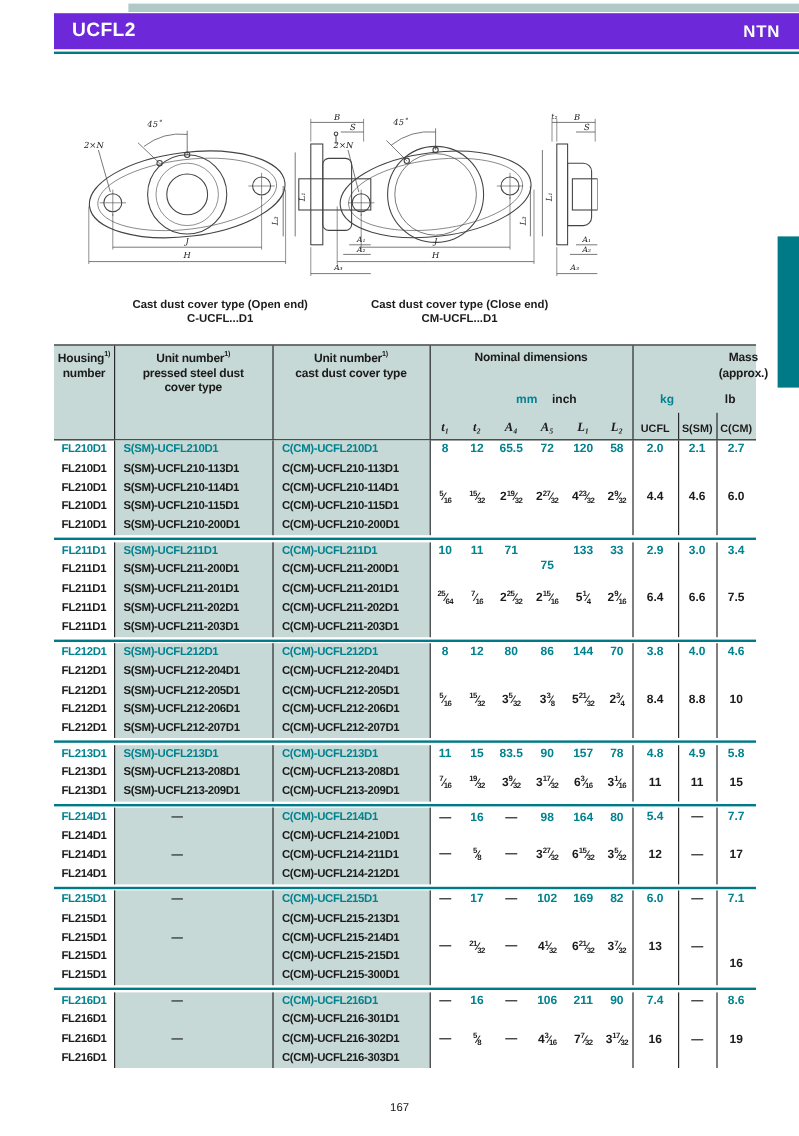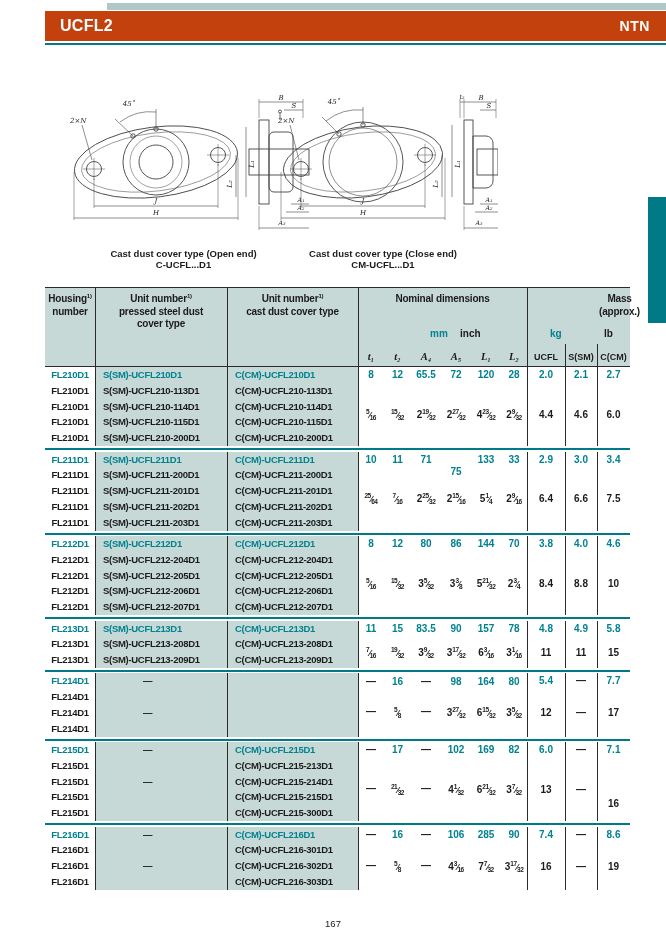--- a/index.html
+++ b/index.html
@@ -1,20 +1,20 @@
 <!DOCTYPE html>
 <html><head>
 <meta charset="utf-8">
 <style>
   html,body{margin:0;padding:0;background:#fff;}
   .page{position:relative;width:666px;height:947px;background:#fff;overflow:hidden;
         font-family:"Liberation Sans",sans-serif;color:#1b1b1b;}
   
   .topbar-light{position:absolute;left:107px;right:0;top:3px;height:7px;background:#afc8c8;}
-  .band{position:absolute;left:45px;right:0;top:11px;height:30px;background:#c2410c;
+  .band{position:absolute;left:45px;right:0;top:11px;height:30px;background:#6d28d9;
         display:flex;align-items:center;justify-content:space-between;padding:0 16px 0 15px;box-sizing:border-box;}
   .band-code{color:#fff;font-weight:bold;font-size:16px;letter-spacing:.3px;}
   .band-brand{color:#fff;font-weight:bold;font-size:14px;letter-spacing:.6px;}
   .band-rule{position:absolute;left:45px;right:0;top:43px;height:2px;background:#007a87;}
   .side-tab{position:absolute;left:648px;width:18px;top:197px;height:126px;background:#007a87;}
   
   .diagrams{position:absolute;top:92px;left:0;width:666px;height:180px;}
   figure{margin:0;position:absolute;top:0;}
   .fig-left{left:56px;width:255px;}
   .fig-right{left:268px;width:230px;}
@@ -267,21 +267,21 @@
             <div class="rowcell">C(CM)-UCFL210-115D1</div>
             <div class="rowcell">C(CM)-UCFL210-200D1</div>
           </div>
           <div class="col c-dims">
             <div class="mmrow">
               <span style="width: 26px; color: rgb(0, 130, 143);">8</span>
               <span style="width: 27px; color: rgb(0, 130, 143);">12</span>
               <span style="width: 30px; color: rgb(0, 130, 143);">65.5</span>
               <span style="width: 30px; color: rgb(0, 130, 143);">72</span>
               <span style="width: 30px; color: rgb(0, 130, 143);">120</span>
-              <span style="width: 26px; color: rgb(0, 130, 143);">28</span>
+              <span style="width: 26px; color: rgb(0, 130, 143);">58</span>
             </div>
             <div class="inchwrap">
               <div class="inchrow">
                 <span style="width: 26px;"><sup>5</sup><span class="sl">⁄</span><sub>16</sub></span>
                 <span style="width: 27px;"><sup>15</sup><span class="sl">⁄</span><sub>32</sub></span>
                 <span style="width: 30px;">2<sup>19</sup><span class="sl">⁄</span><sub>32</sub></span>
                 <span style="width: 30px;">2<sup>27</sup><span class="sl">⁄</span><sub>32</sub></span>
                 <span style="width: 30px;">4<sup>23</sup><span class="sl">⁄</span><sub>32</sub></span>
                 <span style="width: 26px;">2<sup>9</sup><span class="sl">⁄</span><sub>32</sub></span>
               </div>
@@ -505,20 +505,26 @@
             <div class="rowcell">FL214D1</div>
             <div class="rowcell">FL214D1</div>
             <div class="rowcell">FL214D1</div>
           </div>
           <div class="col c-steel">
             <div class="rowcell dash">—</div>
             <div class="rowcell"></div>
             <div class="rowcell dash">—</div>
             <div class="rowcell"></div>
           </div>
+          <div class="col c-cast">
+            <div class="rowcell" style="color: rgb(0, 130, 143);">C(CM)-UCFL214D1</div>
+            <div class="rowcell">C(CM)-UCFL214-210D1</div>
+            <div class="rowcell">C(CM)-UCFL214-211D1</div>
+            <div class="rowcell">C(CM)-UCFL214-212D1</div>
+          </div>
           <div class="col c-dims">
             <div class="mmrow">
               <span style="width: 26px; color: rgb(27, 27, 27);">—</span>
               <span style="width: 27px; color: rgb(0, 130, 143);">16</span>
               <span style="width: 30px; color: rgb(27, 27, 27);">—</span>
               <span style="width: 30px; color: rgb(0, 130, 143);">98</span>
               <span style="width: 30px; color: rgb(0, 130, 143); text-align: center;">164</span>
               <span style="width: 26px; color: rgb(0, 130, 143);">80</span>
             </div>
             <div class="inchwrap">
@@ -638,21 +644,21 @@
             <div class="rowcell">C(CM)-UCFL216-301D1</div>
             <div class="rowcell">C(CM)-UCFL216-302D1</div>
             <div class="rowcell">C(CM)-UCFL216-303D1</div>
           </div>
           <div class="col c-dims">
             <div class="mmrow">
               <span style="width: 26px; color: rgb(27, 27, 27);">—</span>
               <span style="width: 27px; color: rgb(0, 130, 143);">16</span>
               <span style="width: 30px; color: rgb(27, 27, 27);">—</span>
               <span style="width: 30px; color: rgb(0, 130, 143);">106</span>
-              <span style="width: 30px; color: rgb(0, 130, 143);">285</span>
+              <span style="width: 30px; color: rgb(0, 130, 143);">211</span>
               <span style="width: 26px; color: rgb(0, 130, 143);">90</span>
             </div>
             <div class="inchwrap">
               <div class="inchrow">
                 <span style="width: 26px;">—</span>
                 <span style="width: 27px;"><sup>5</sup><span class="sl">⁄</span><sub>8</sub></span>
                 <span style="width: 30px;">—</span>
                 <span style="width: 30px;">4<sup>3</sup><span class="sl">⁄</span><sub>16</sub></span>
                 <span style="width: 30px;">7<sup>7</sup><span class="sl">⁄</span><sub>32</sub></span>
                 <span style="width: 26px;">3<sup>17</sup><span class="sl">⁄</span><sub>32</sub></span>

